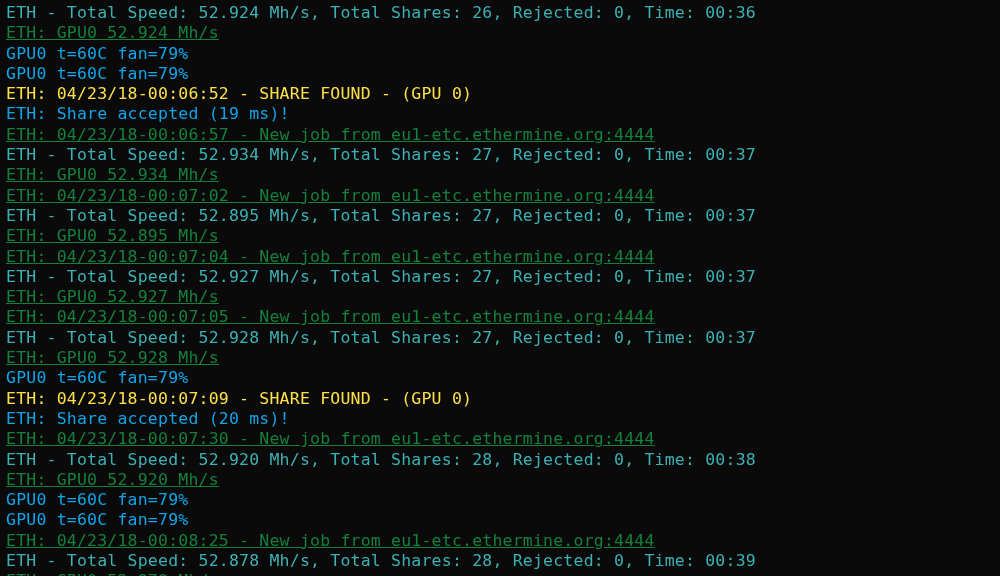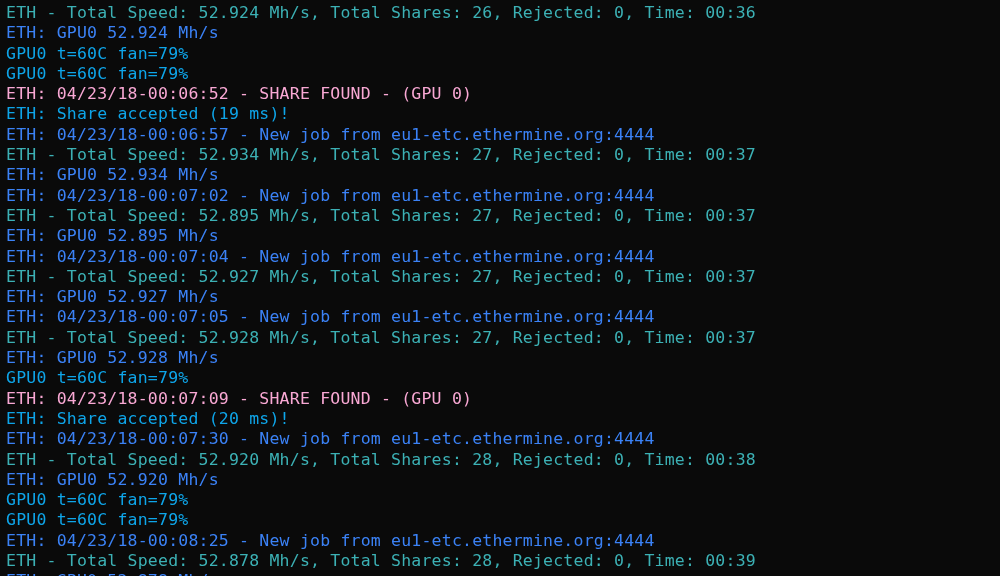--- a/index.html
+++ b/index.html
@@ -17,20 +17,20 @@
     letter-spacing: 0.2px;
     white-space: pre;
     color: #cccccc;
     padding: 3px 14px 0 6px;
     box-sizing: border-box;
     width: 100%;
     height: 100%;
   }
   .line { display: block; }
   .blue  { color: #3cb1b5; }
-  .red   { color: #f9a8d4; }
+  .red   { color: #fde047; }
   .yell  { color: #0ea5e9; }
-  .white { color: #3b82f6; }
+  .white { color: #15803d; text-decoration: underline; }
 </style>
 </head>
 <body>
 
 <div id="terminal"><span class="line blue">ETH - Total Speed: 52.924 Mh/s, Total Shares: 26, Rejected: 0, Time: 00:36</span><span class="line white">ETH: GPU0 52.924 Mh/s</span><span class="line yell">GPU0 t=60C fan=79%</span><span class="line yell">GPU0 t=60C fan=79%</span><span class="line red">ETH: 04/23/18-00:06:52 - SHARE FOUND - (GPU 0)</span><span class="line yell">ETH: Share accepted (19 ms)!</span><span class="line white">ETH: 04/23/18-00:06:57 - New job from eu1-etc.ethermine.org:4444</span><span class="line blue">ETH - Total Speed: 52.934 Mh/s, Total Shares: 27, Rejected: 0, Time: 00:37</span><span class="line white">ETH: GPU0 52.934 Mh/s</span><span class="line white">ETH: 04/23/18-00:07:02 - New job from eu1-etc.ethermine.org:4444</span><span class="line blue">ETH - Total Speed: 52.895 Mh/s, Total Shares: 27, Rejected: 0, Time: 00:37</span><span class="line white">ETH: GPU0 52.895 Mh/s</span><span class="line white">ETH: 04/23/18-00:07:04 - New job from eu1-etc.ethermine.org:4444</span><span class="line blue">ETH - Total Speed: 52.927 Mh/s, Total Shares: 27, Rejected: 0, Time: 00:37</span><span class="line white">ETH: GPU0 52.927 Mh/s</span><span class="line white">ETH: 04/23/18-00:07:05 - New job from eu1-etc.ethermine.org:4444</span><span class="line blue">ETH - Total Speed: 52.928 Mh/s, Total Shares: 27, Rejected: 0, Time: 00:37</span><span class="line white">ETH: GPU0 52.928 Mh/s</span><span class="line yell">GPU0 t=60C fan=79%</span><span class="line red">ETH: 04/23/18-00:07:09 - SHARE FOUND - (GPU 0)</span><span class="line yell">ETH: Share accepted (20 ms)!</span><span class="line white">ETH: 04/23/18-00:07:30 - New job from eu1-etc.ethermine.org:4444</span><span class="line blue">ETH - Total Speed: 52.920 Mh/s, Total Shares: 28, Rejected: 0, Time: 00:38</span><span class="line white">ETH: GPU0 52.920 Mh/s</span><span class="line yell">GPU0 t=60C fan=79%</span><span class="line yell">GPU0 t=60C fan=79%</span><span class="line white">ETH: 04/23/18-00:08:25 - New job from eu1-etc.ethermine.org:4444</span><span class="line blue">ETH - Total Speed: 52.878 Mh/s, Total Shares: 28, Rejected: 0, Time: 00:39</span><span class="line white">ETH: GPU0 52.878 Mh/s</span></div>
 
 </body></html>

